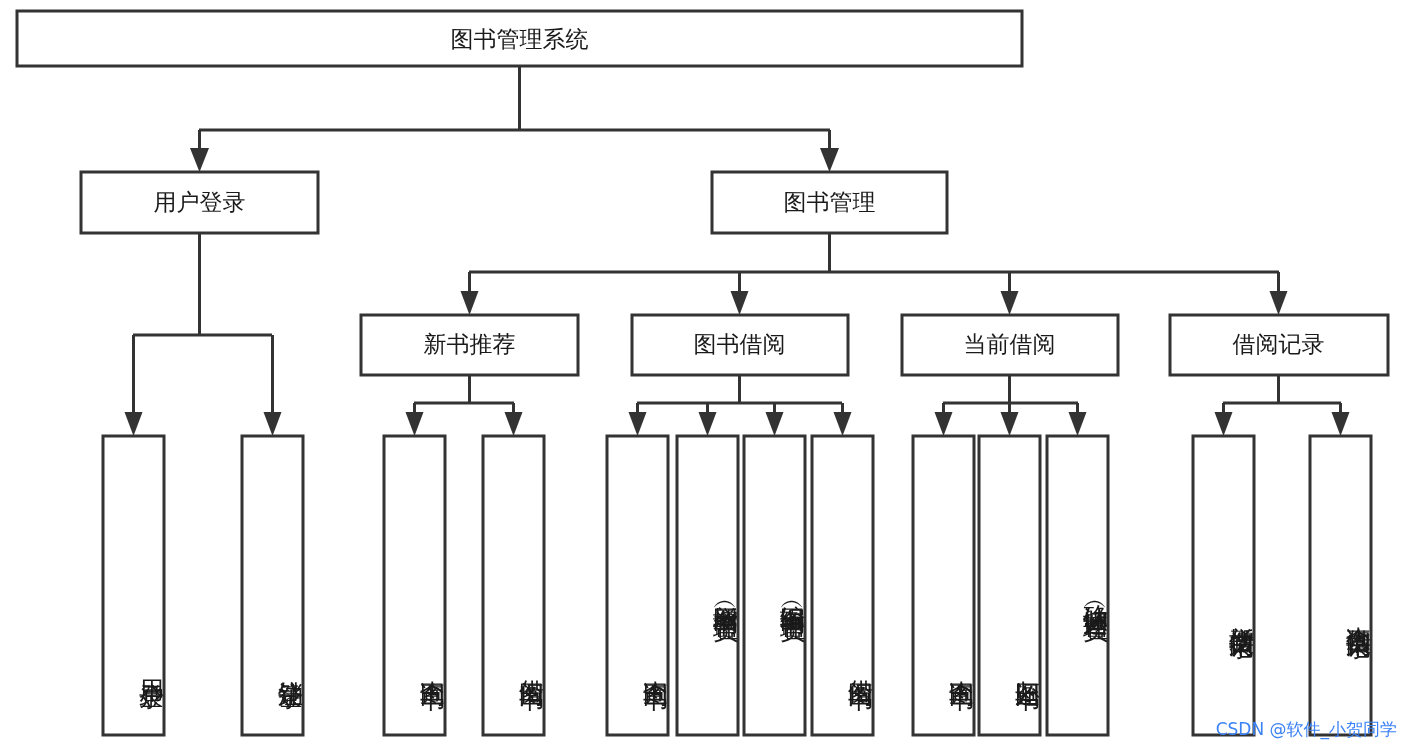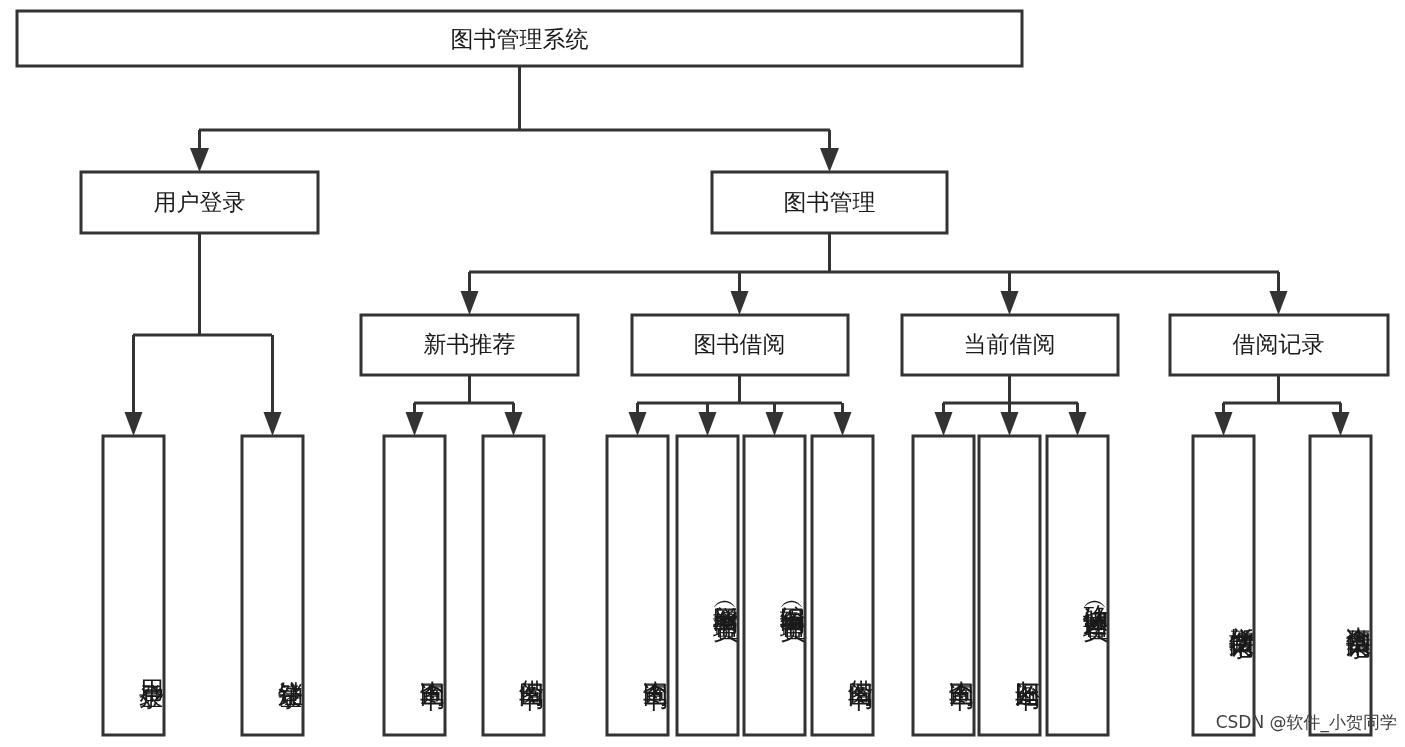--- a/index.html
+++ b/index.html
@@ -62,24 +62,24 @@
     letter-spacing: 2px;
     text-align: center;
     display: flex;
     align-items: flex-start;
     justify-content: center;
     pointer-events: none;
   }
   .watermark {
     position: absolute;
     right: 8px;
-    bottom: 13px;
+    bottom: 6px;
     font-family: "DejaVu Sans", "Liberation Sans", sans-serif;
     font-size: 17px;
-    color: #404040;
+    color: #3b82f6;
     white-space: nowrap;
     user-select: none;
   }
 </style>
 </head>
 <body>
 
 <div id="diagram-root">
 
   <svg id="tree-svg" viewBox="0 0 1405 747">

